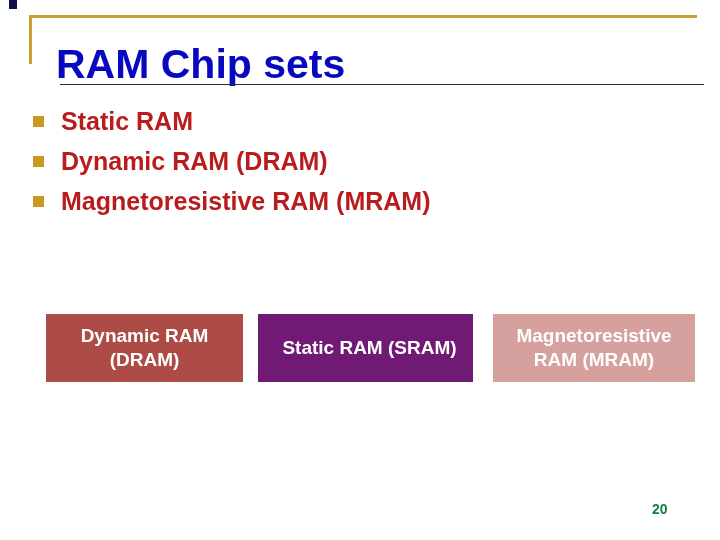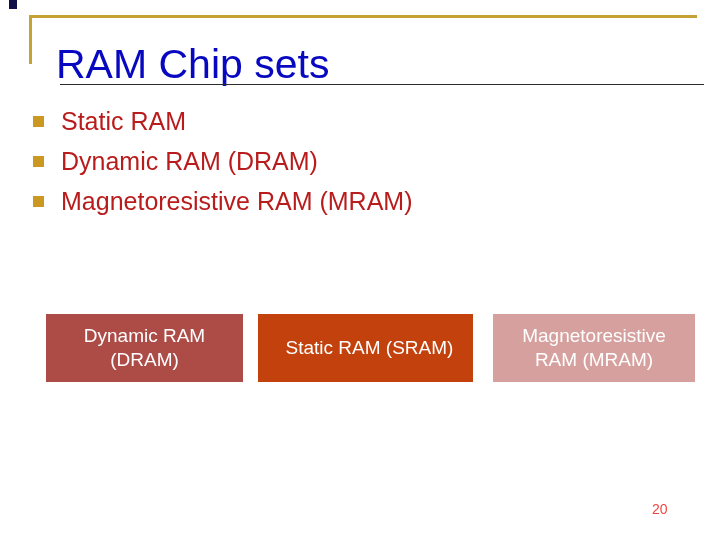--- a/index.html
+++ b/index.html
@@ -6,20 +6,21 @@
   body {
     width: 720px; height: 540px;
     background: #ffffff;
     font-family: "Liberation Sans", sans-serif;
     overflow: hidden;
   }
   .slide {
     position: relative;
     width: 720px; height: 540px;
     background: #ffffff;
+    font-weight: bold;
   }
   
   .corner-square {
     position: absolute; left: 9px; top: 0; width: 8px; height: 9px;
     background: #10104a;
   }
   .top-gold-line {
     position: absolute; left: 29px; top: 15px; width: 668px; height: 3px;
     background: #c5a136;
   }
@@ -100,22 +101,22 @@
     </div>
     <div class="bullet-item">
       <span class="bullet-square" style="background: rgb(203, 152, 33);"></span>
       <span class="bullet-label">Magnetoresistive RAM (MRAM)</span>
     </div>
   </div>
 
   <div class="ram-box box-dram" style="background: rgb(173, 75, 71);">
     <span class="box-label">Dynamic RAM (DRAM)</span>
   </div>
-  <div class="ram-box box-sram" style="background: #c2410c; padding-left: 22px;">
+  <div class="ram-box box-sram" style="background: #701a75; padding-left: 22px;">
     <span class="box-label">Static RAM (SRAM)</span>
   </div>
   <div class="ram-box box-mram" style="background: rgb(213, 160, 158);">
     <span class="box-label">Magnetoresistive RAM (MRAM)</span>
   </div>
 
-  <div class="page-number" style="color: #ef4444;">20</div>
+  <div class="page-number" style="color: #15803d;">20</div>
 
 </div>
 
 </body></html>

